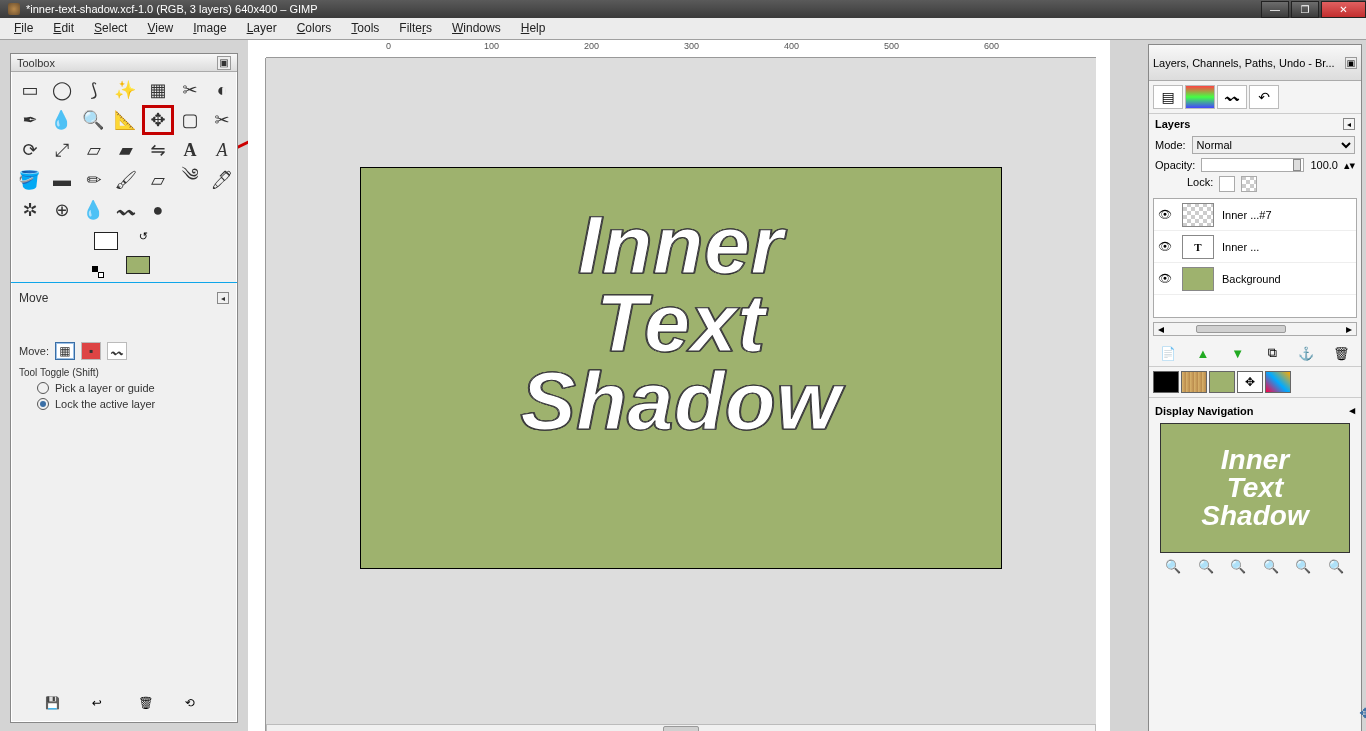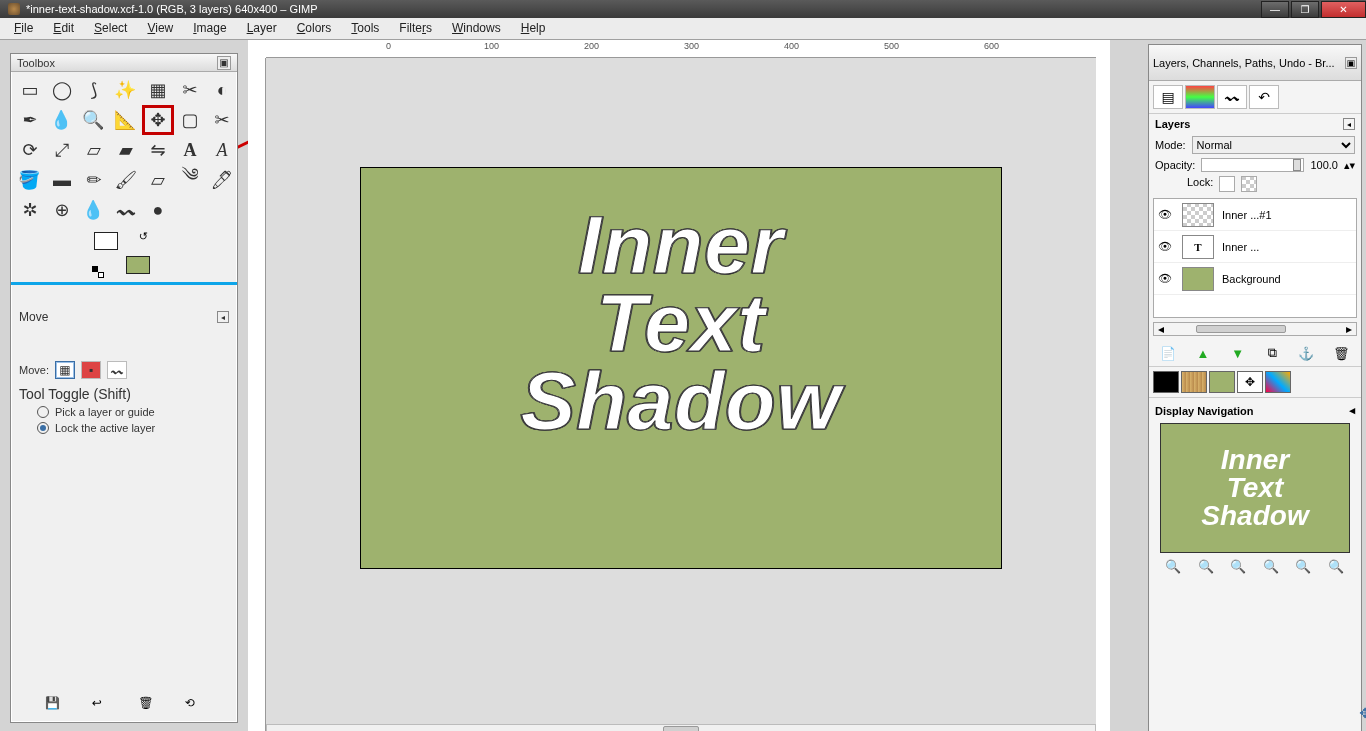--- a/index.html
+++ b/index.html
@@ -29,21 +29,21 @@
 .tool.selected { border:2px solid #c40000; outline: 2px solid #c40000; outline-offset:-1px; }
 
 .fgbg { position:relative; width:60px; height:44px; margin:4px auto 6px; }
 .fgbg .bg-sw { position:absolute; right:4px; bottom:2px; width:24px; height:18px; background:#9eb26e; border:1px solid #222; }
 .fgbg .fg-sw { position:absolute; left:0; top:0; width:24px; height:18px; background:#fff; border:1px solid #222; }
 .fgbg .mini { position:absolute; left:-2px; bottom:-2px; width:12px; height:12px; }
 .fgbg .mini .m1 { position:absolute; left:0; top:0; width:6px; height:6px; background:#000; }
 .fgbg .mini .m2 { position:absolute; right:0; bottom:0; width:6px; height:6px; background:#fff; border:1px solid #000;}
 .fgbg .swap { position:absolute; right:6px; top:-2px; font-size:11px; }
 
-.tool-options { border-top:3px solid #0ea5e9; padding:21px 8px; font-size:11px; color:#333; }
+.tool-options { border-top:1px solid #0ea5e9; padding:4px 8px; font-size:11px; color:#333; }
 .tool-options .hdr { display:flex; align-items:center; justify-content:space-between; padding:4px 0; font-size:12px;}
 .tool-options .hdr .tri { width:12px;height:12px;border:1px solid #888;display:flex;align-items:center;justify-content:center;font-size:8px;}
 .opt-row { display:flex; align-items:center; gap:6px; padding:3px 0;margin-top:30px;}
 .opt-row .ico { width:20px; height:18px; border:1px solid #bbb; background:#fff; display:flex; align-items:center; justify-content:center; font-size:12px;}
 .opt-row .ico.active { border:1px solid #3a6ea5; box-shadow: inset 0 0 0 1px #9cc1e8; }
 .radio-row { display:flex; align-items:center; gap:6px; padding:2px 0 2px 18px; font-size:11px;}
 .radio-row .r { width:12px; height:12px; border:1px solid #555; border-radius:50%; display:flex; align-items:center; justify-content:center;}
 .radio-row .r.on::after { content:""; width:6px; height:6px; background:#3a6ea5; border-radius:50%; }
 .toolbox-bottom { position:absolute; bottom:4px; left:0; right:0; display:flex; justify-content:space-around; padding:4px 20px;}
 .toolbox-bottom .tb { width:18px; height:18px; }
@@ -207,21 +207,21 @@
       <div class="hdr">
         <span>Move</span>
         <div class="tri">◂</div>
       </div>
       <div class="opt-row">
         <span>Move:</span>
         <div class="ico active">▦</div>
         <div class="ico" style="background:#d44;">▪</div>
         <div class="ico">〰</div>
       </div>
-      <div style="padding:4px 0 2px;font-size:14px;">Tool Toggle  (Shift)</div>
+      <div style="padding:4px 0 2px;font-size:10px;">Tool Toggle  (Shift)</div>
       <div class="radio-row">
         <div class="r"></div>
         <span>Pick a layer or guide</span>
       </div>
       <div class="radio-row">
         <div class="r on"></div>
         <span>Lock the active layer</span>
       </div>
     </div>
 
@@ -288,21 +288,21 @@
     </div>
     <div class="lock-row">
       <span>Lock:</span>
       <div class="lk"></div>
       <div class="lk" style="background:repeating-conic-gradient(#ccc 0 25%,#fff 0 50%) 0/8px 8px;"></div>
     </div>
     <div class="layers-list">
       <div class="layer-row">
         <span class="eye">👁</span>
         <div class="thumb" style="background:repeating-conic-gradient(#ccc 0 25%,#fff 0 50%) 0/8px 8px;"></div>
-        <span>Inner ...#1</span>
+        <span>Inner ...#7</span>
       </div>
       <div class="layer-row">
         <span class="eye">👁</span>
         <div class="thumb" style="background:#fff;display:flex;align-items:center;justify-content:center;font-family:serif;font-weight:bold;">T</div>
         <span>Inner ...</span>
       </div>
       <div class="layer-row">
         <span class="eye">👁</span>
         <div class="thumb" style="background:#9eb26e;"></div>
         <span>Background</span>

